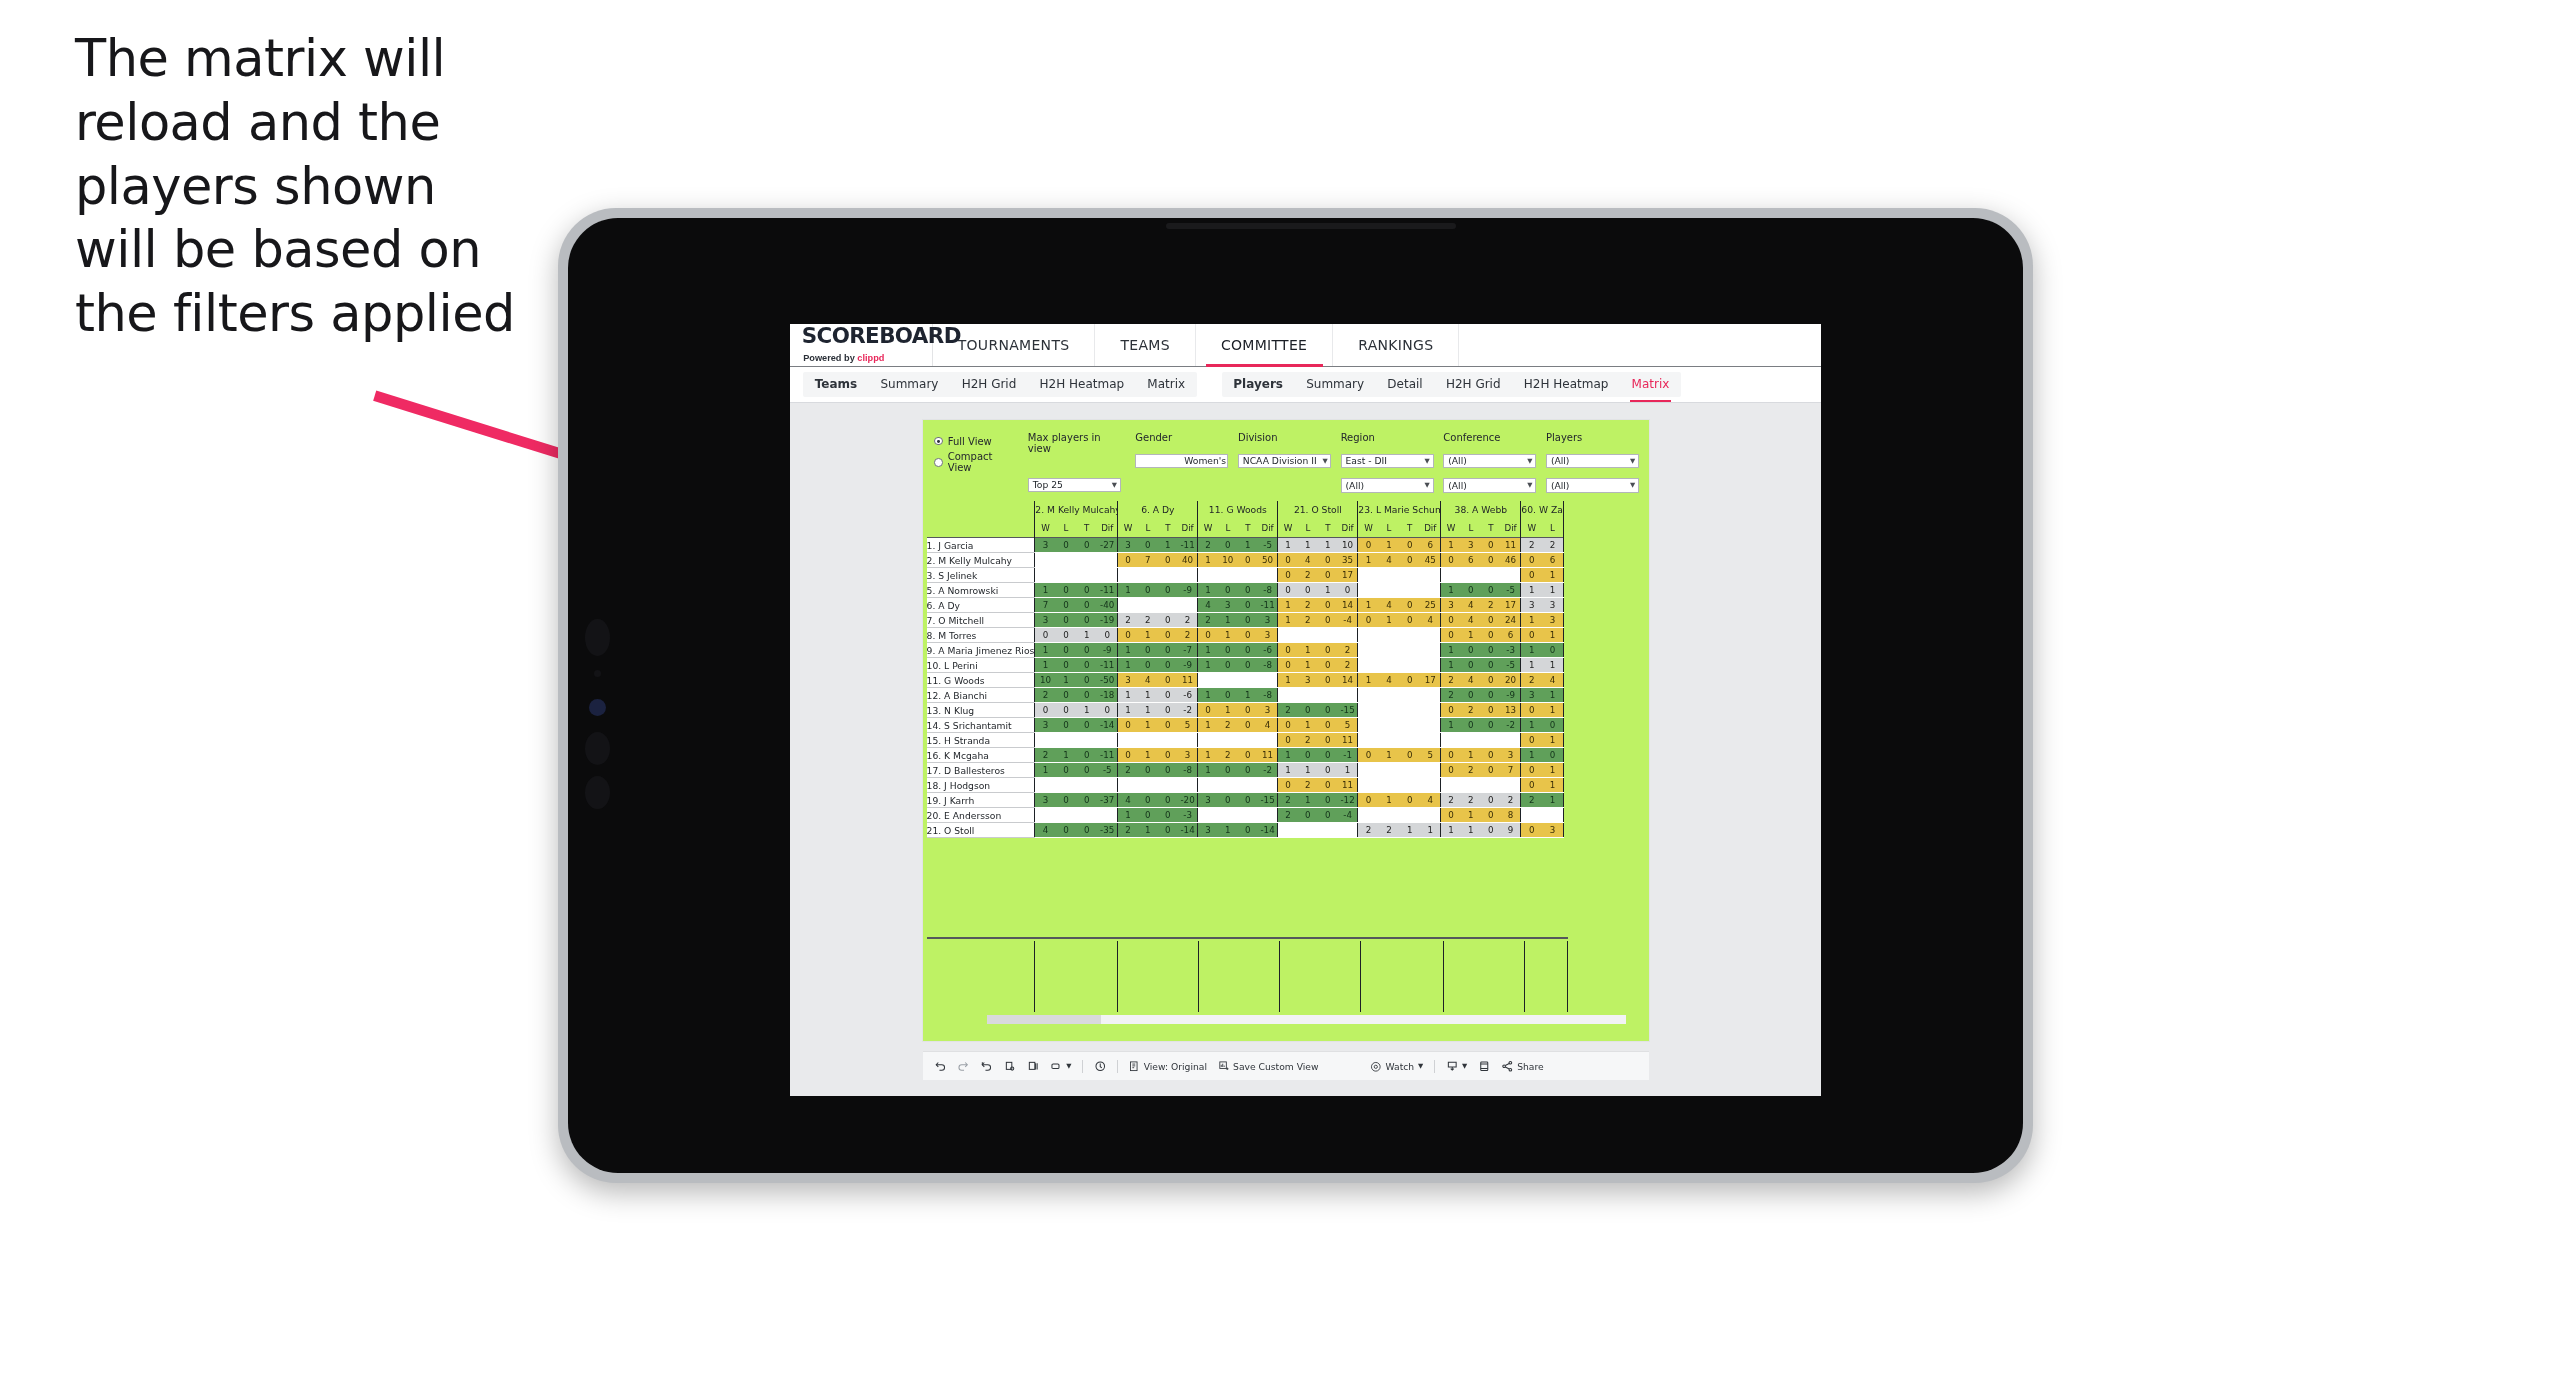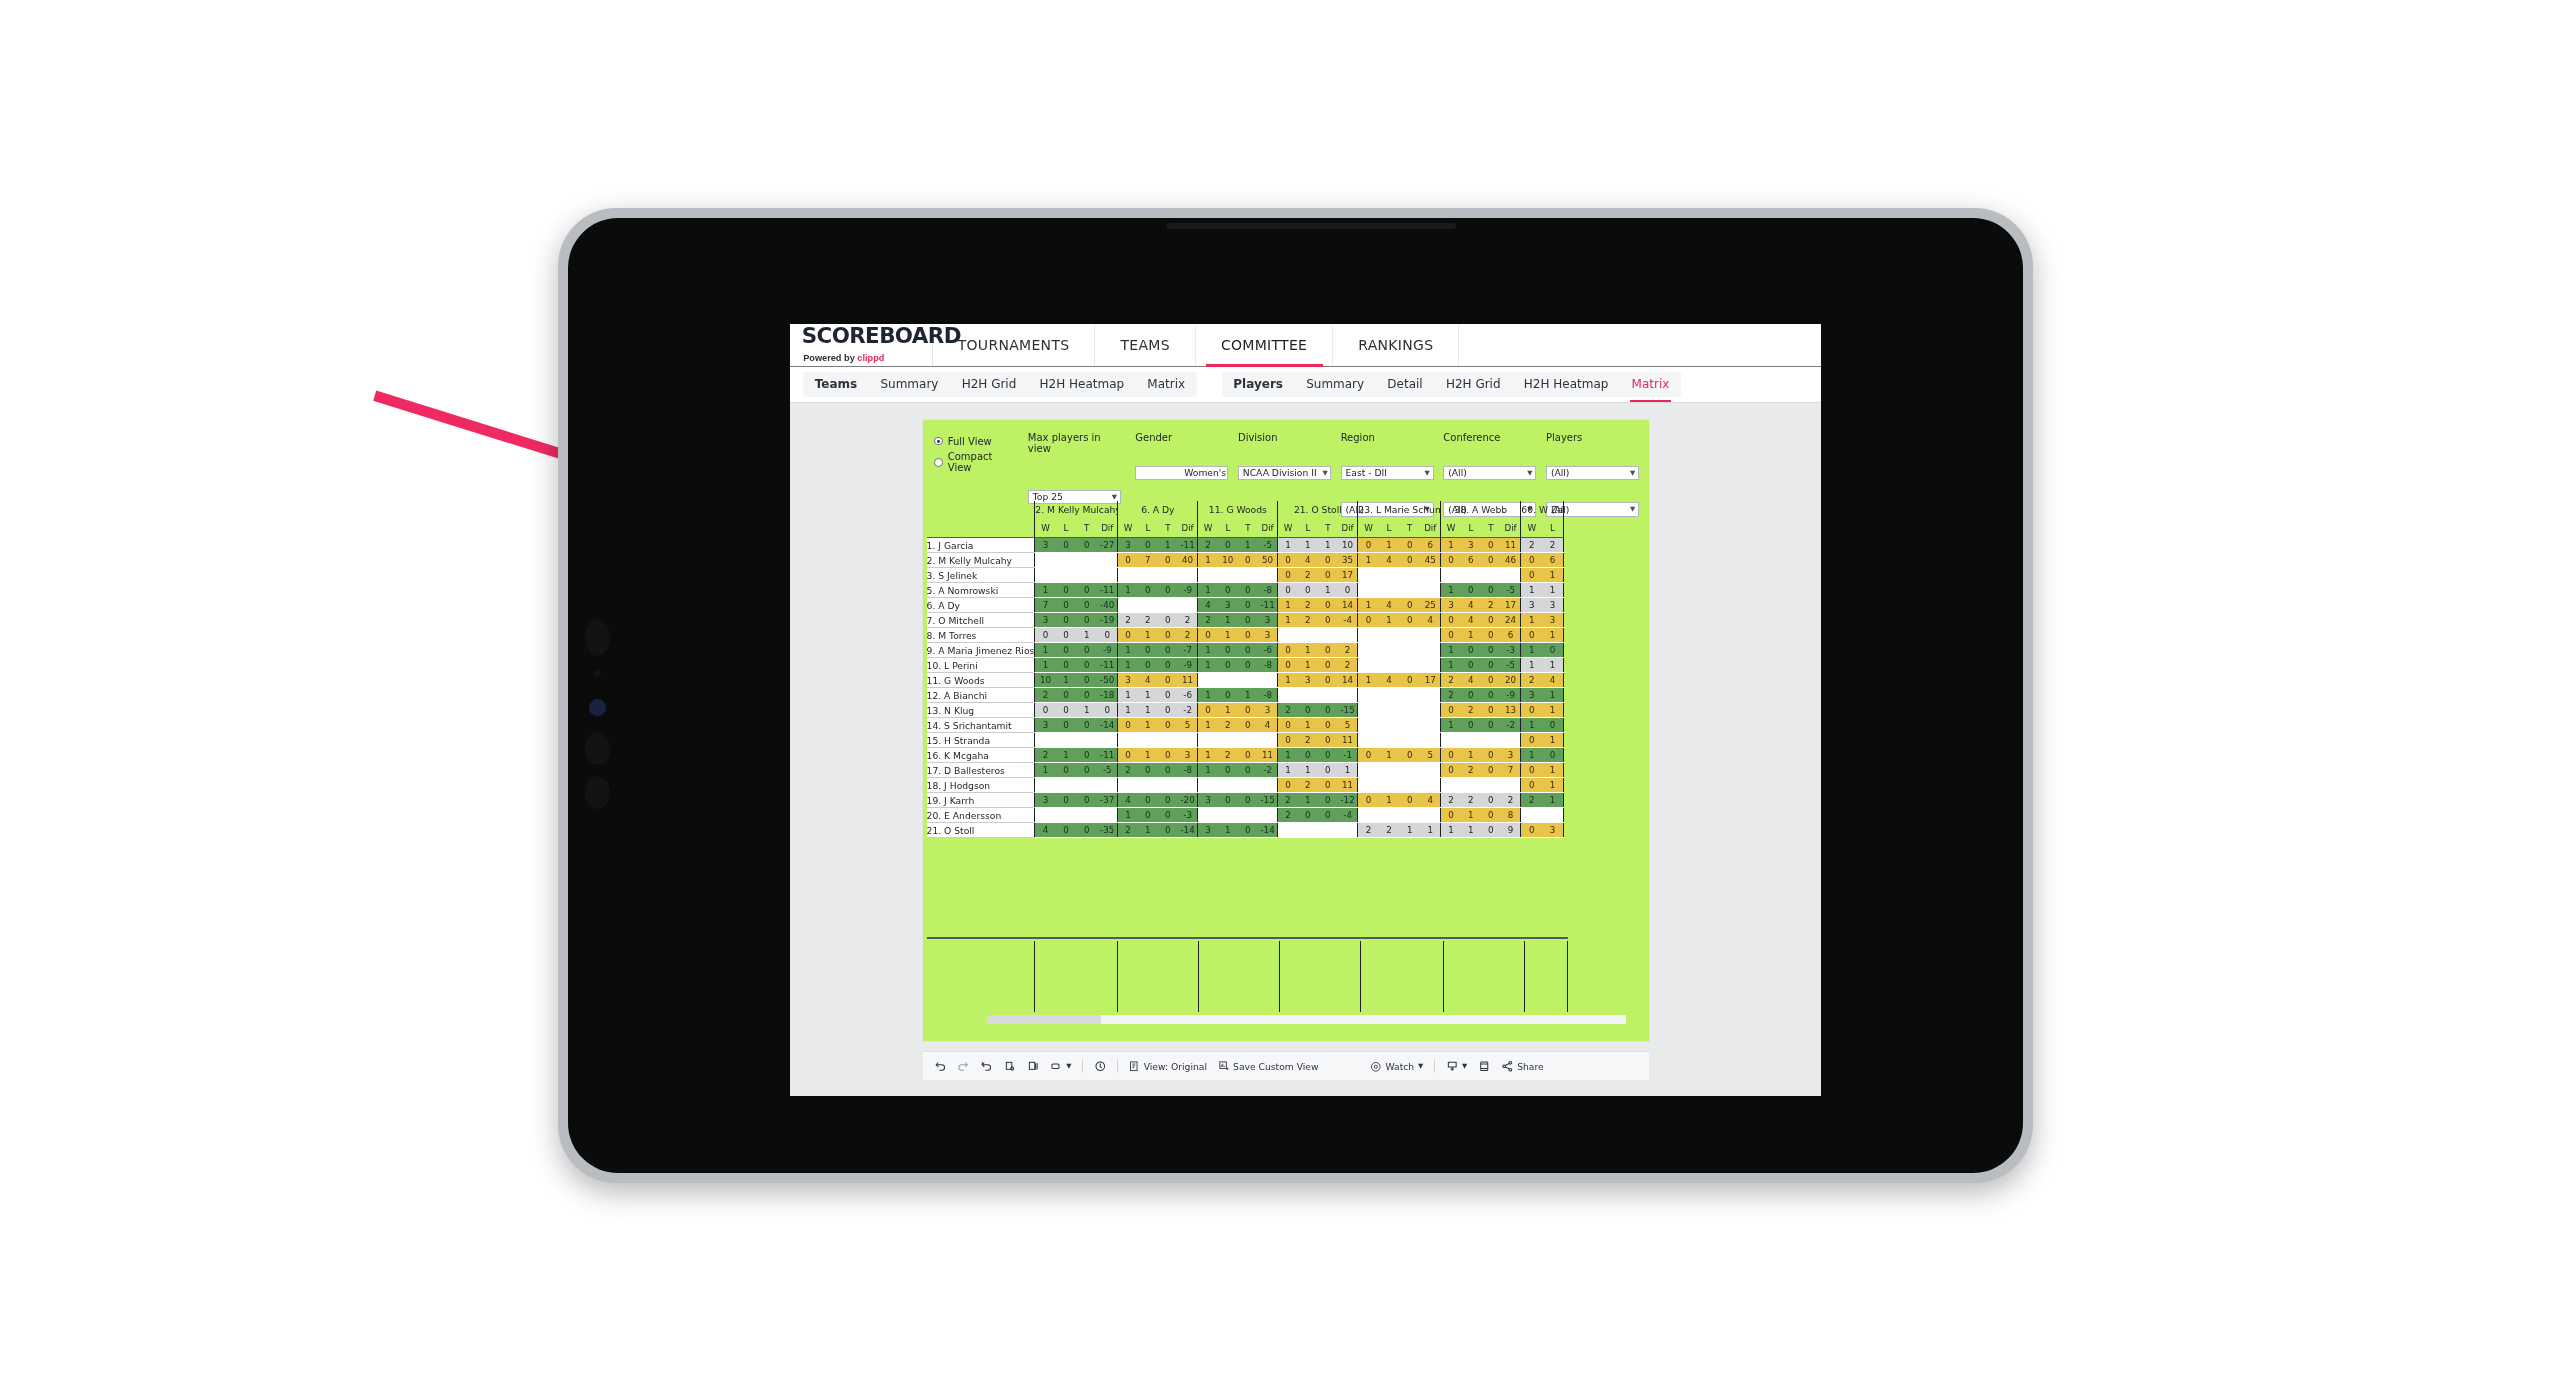--- a/index.html
+++ b/index.html
@@ -118,21 +118,21 @@
   .radio-row { display:flex; align-items:center; gap:4.8px; margin-bottom: 4.8px; cursor:pointer; }
   .radio {
     width: 8.7px; height: 8.7px; border-radius:50%; border:1px solid #6d7177; background:#fff;
     display:inline-block; position:relative; flex:0 0 auto;
   }
   .radio.on::after {
     content:""; position:absolute; left:1.9px; top:1.9px; width:2.9px; height:2.9px; border-radius:50%; background:#2c3138;
   }
   .radio-label { font-size: 10px; color:#23272d; }
 
-  .fcol { display:flex; flex-direction:column; gap: 22px; }
+  .fcol { display:flex; flex-direction:column; gap: 10px; }
   .flabel { font-size: 10px; color:#23272d; margin-bottom:1px; }
   .fsel {
     height: 14.5px; border:1px solid #b3b6ba; background:#fff;
     font-size: 9.2px; color:#23272d;
     display:flex; align-items:center; justify-content:space-between;
     padding: 0 2.9px 0 3.9px; cursor:pointer; white-space:nowrap; overflow:hidden;
   }
   .fsel .caret { font-size: 6.8px; color:#4a4e54; margin-left:5.8px; }
   .w-max { width: 93px; margin-top: 13px; } .w-gen { width: 93px; padding-left: 48px; } .w-div { width: 93px; }
   .w-reg { width: 93px; } .w-conf { width: 93px; } .w-play { width: 93px; }
@@ -191,20 +191,21 @@
 
   
   .arrowline { stroke:#ef2a63; stroke-width: 11; }
   .arrowhead { fill:#ef2a63; }
 </style>
 </head>
 <body>
 
 <div id="stage">
 
+  <div id="annotation">The matrix will reload and the players shown will be based on the filters applied</div>
 
   <svg id="arrow" viewBox="0 0 740 230">
     <line class="arrowline" x1="8" y1="10" x2="560" y2="182"></line>
     <polygon class="arrowhead" points="558,158 610,196 545,202"></polygon>
   </svg>
 
   <div id="tablet">
     <div id="tablet-inner">
       <div id="speaker-top"></div>
       <div class="cam" id="cam-side-1"></div>

